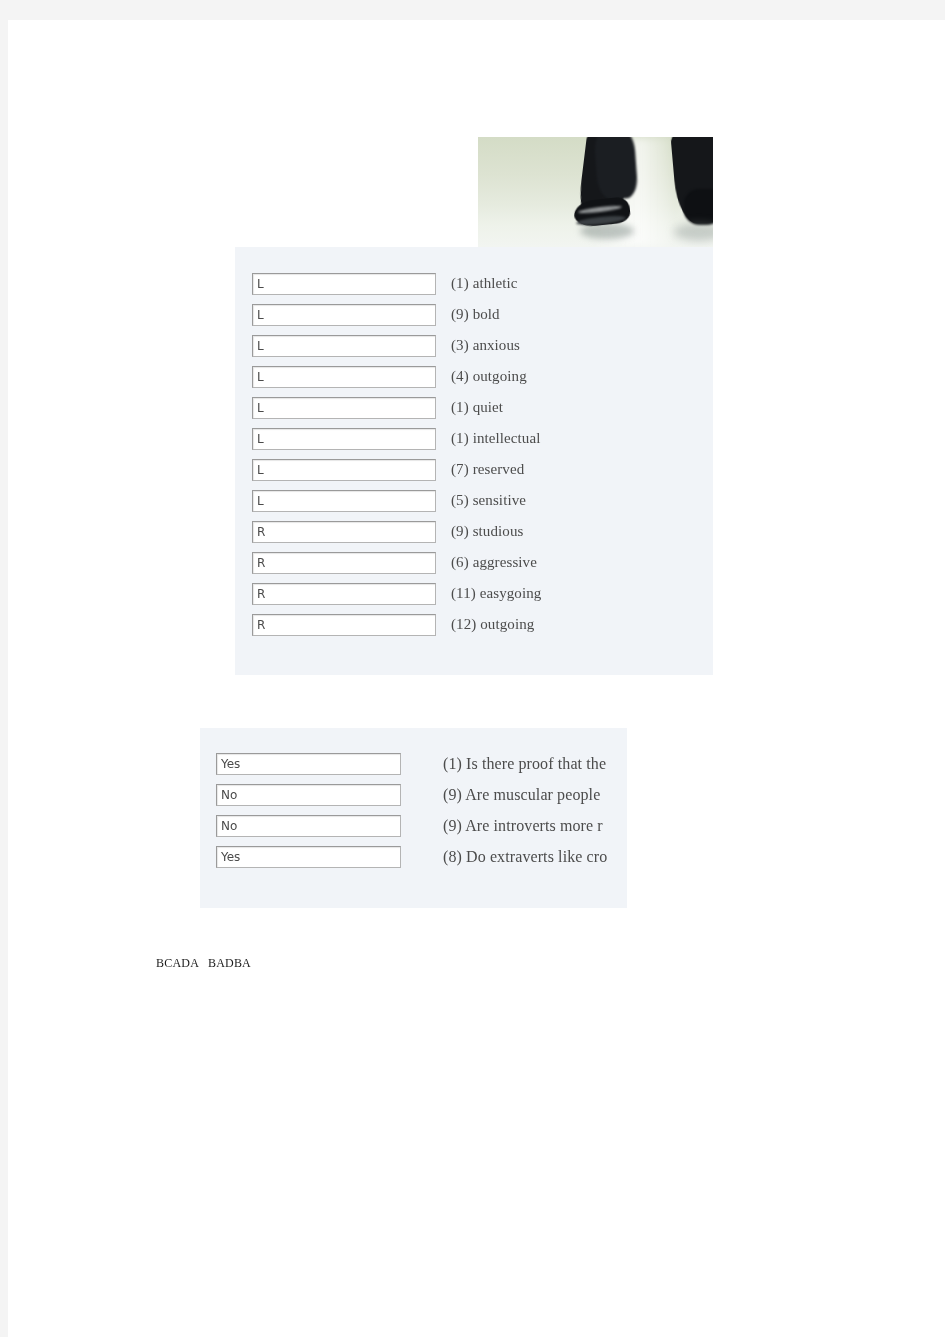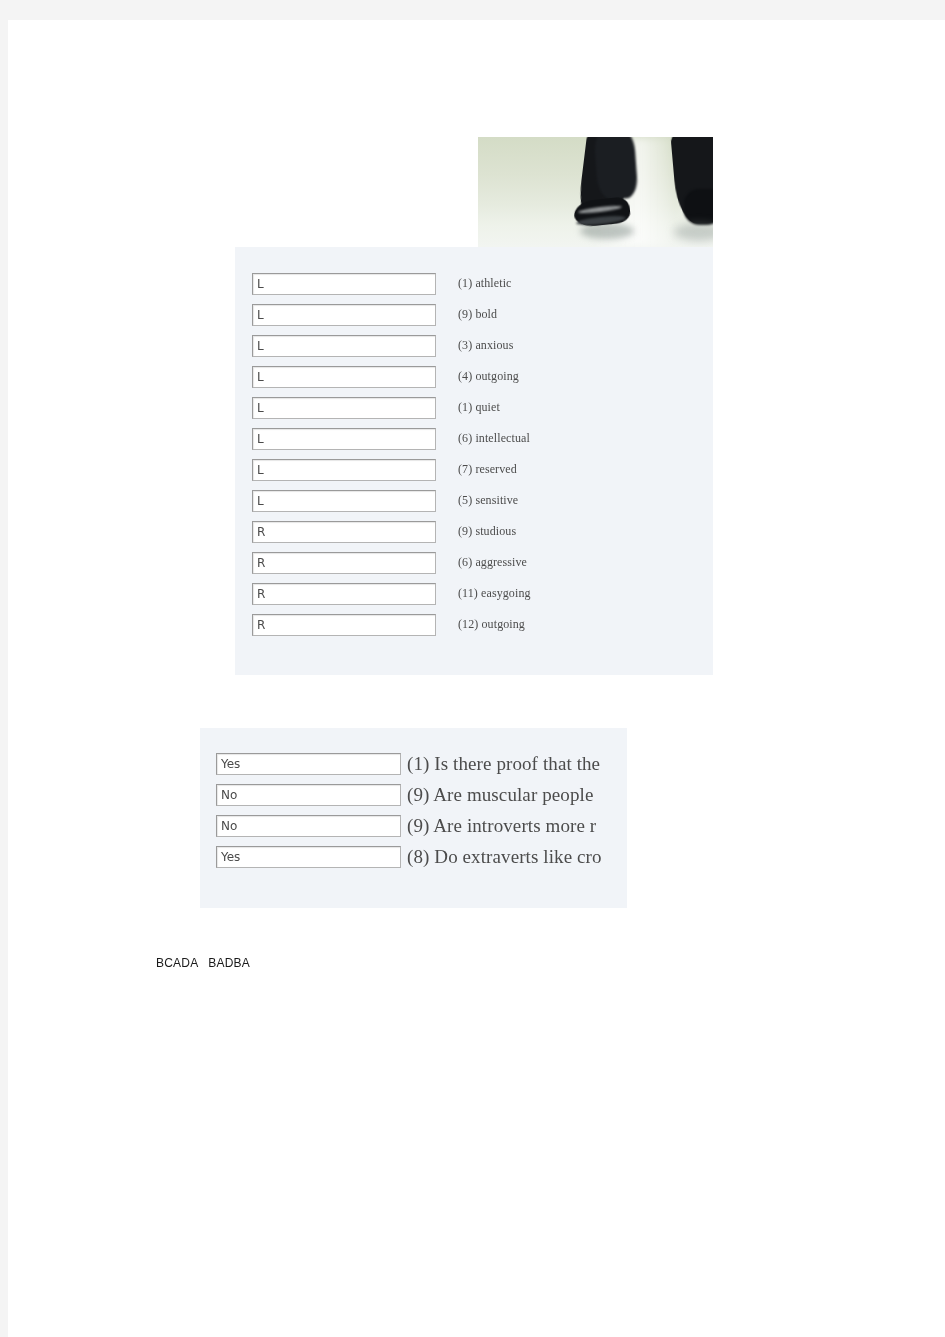--- a/index.html
+++ b/index.html
@@ -210,36 +210,37 @@
     padding: 0 0 0 4px;
     line-height: 20px;
     outline: none;
     border-radius: 0;
   }
   #panel-traits .answer-input { width: 184px; }
   #panel-questions .answer-input { width: 185px; }
 
   .item-label {
     font-family: "Liberation Serif", serif;
-    font-size: 12px;
+    font-size: 15px;
     color: #4c4c4c;
-    padding-left: 22px;
+    padding-left: 15px;
     letter-spacing: .1px;
   }
   #panel-questions .item-label {
-    font-size: 19px;
+    font-size: 16px;
     padding-left: 6px;
+    margin-left: 36px;
   }
 
   
   #answer-key {
     position: absolute;
     left: 148px;
     top: 936px;
-    font-family: Liberation Sans, sans-serif;
+    font-family: Liberation Serif, serif;
     font-size: 12px;
     color: #1a1a1a;
     white-space: pre;
     letter-spacing: .2px;
   }
 </style>
 </head>
 <body>
 
 <div id="page-sheet">
@@ -281,21 +282,21 @@
         <span class="item-label">(4) outgoing</span>
       </div>
 
       <div class="row">
         <input class="answer-input" type="text" value="L" style="">
         <span class="item-label">(1) quiet</span>
       </div>
 
       <div class="row">
         <input class="answer-input" type="text" value="L" style="">
-        <span class="item-label">(6) intellectual</span>
+        <span class="item-label">(1) intellectual</span>
       </div>
 
       <div class="row">
         <input class="answer-input" type="text" value="L" style="">
         <span class="item-label">(7) reserved</span>
       </div>
 
       <div class="row">
         <input class="answer-input" type="text" value="L" style="">
         <span class="item-label">(5) sensitive</span>

